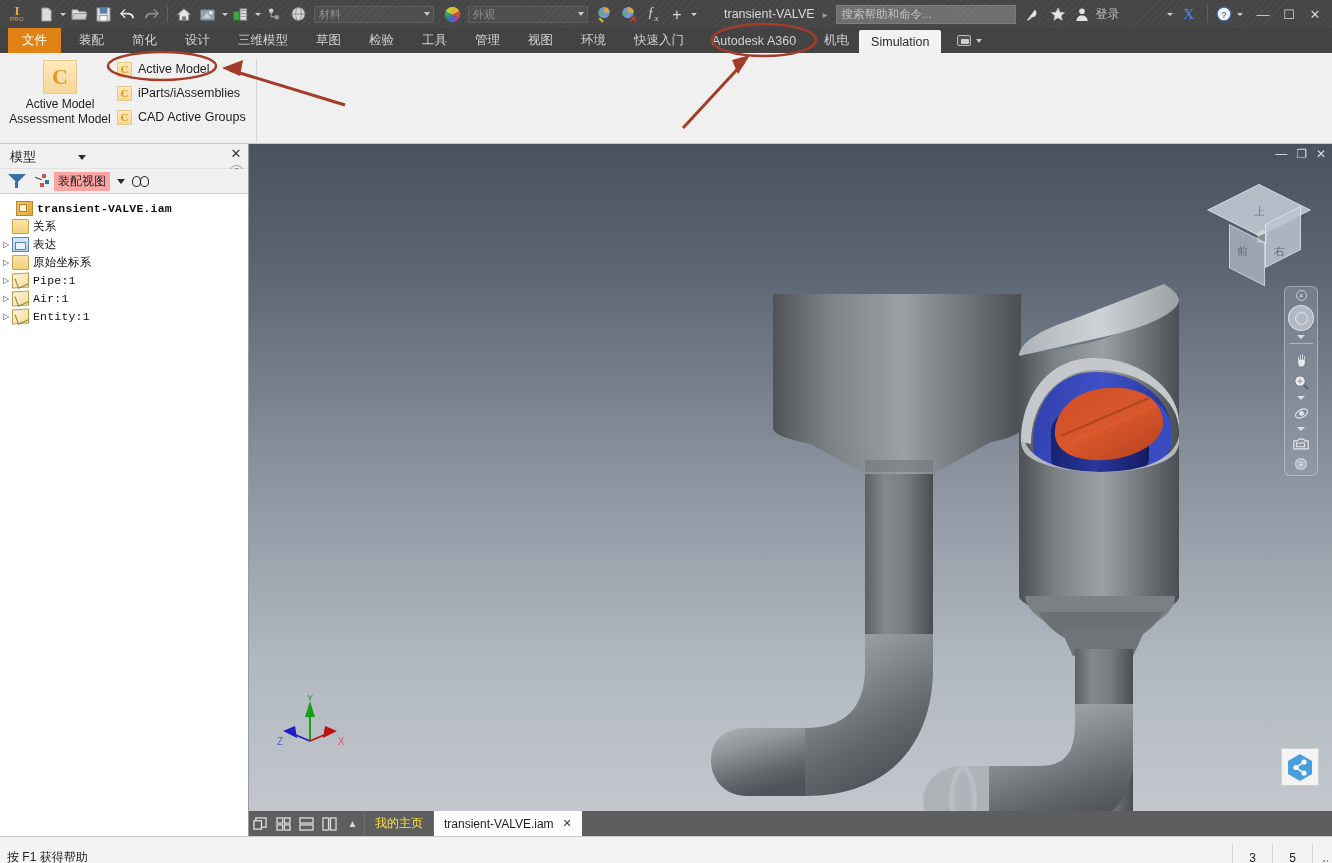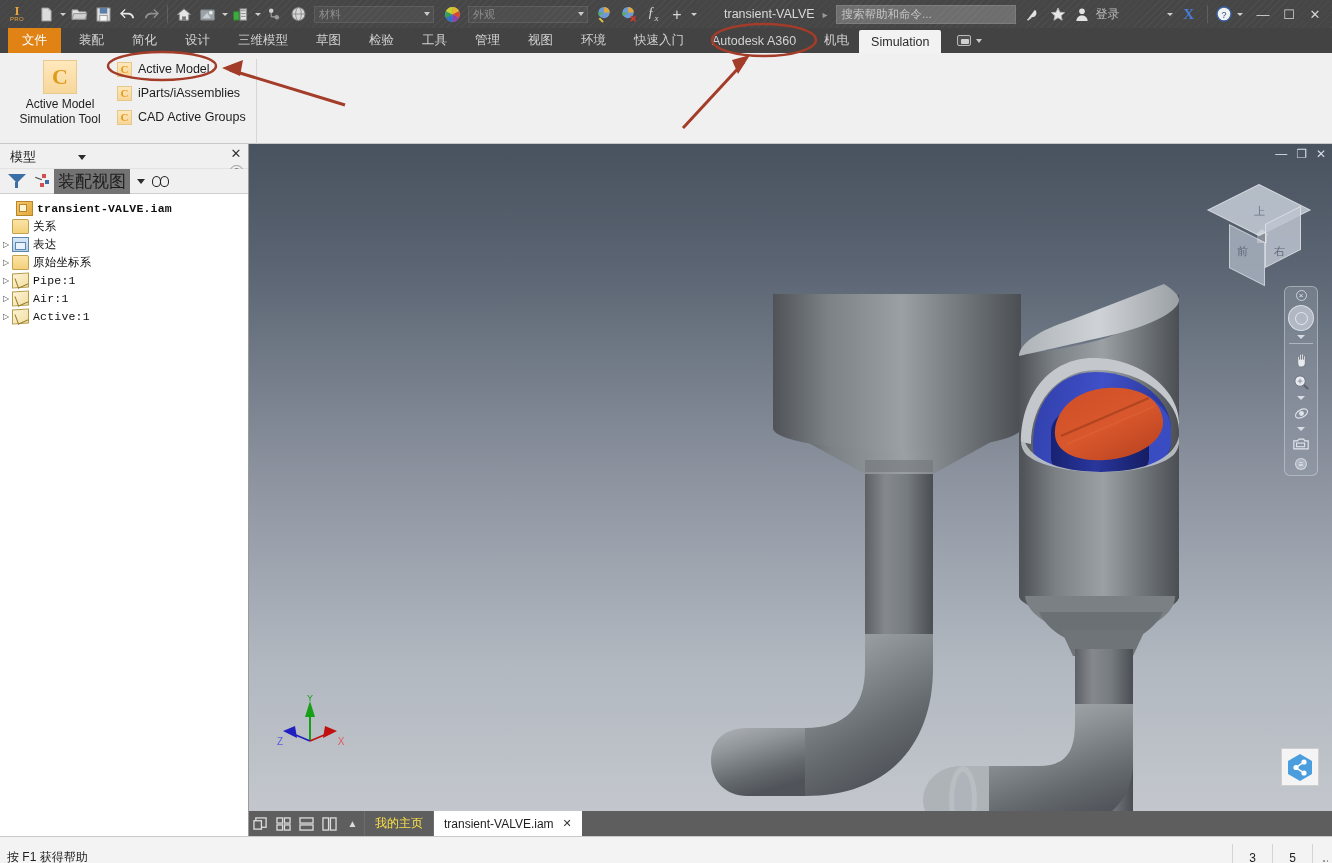--- a/index.html
+++ b/index.html
@@ -156,21 +156,21 @@
   .ico-filter::before{
     content:"";position:absolute;left:0;top:1px;width:0;height:0;
     border-left:9px solid transparent;border-right:9px solid transparent;border-top:9px solid #3b6ea5;}
   .ico-filter::after{
     content:"";position:absolute;left:7px;top:9px;width:3px;height:6px;background:#3b6ea5;}
   .ico-asmview{width:17px;height:16px;position:relative;margin-right:3px;}
   .ico-asmview .sq1{position:absolute;left:8px;top:1px;width:4px;height:4px;background:#d04f4f;}
   .ico-asmview .sq2{position:absolute;left:11px;top:7px;width:4px;height:4px;background:#3b6ea5;}
   .ico-asmview .sq3{position:absolute;left:6px;top:10px;width:4px;height:4px;background:#d04f4f;}
   .ico-asmview .ln{position:absolute;left:1px;top:5px;width:7px;height:1px;background:#444;transform:rotate(20deg);}
-  .asm-label{font-size:17px;color:#1d1d1d;background:#737373;padding:1px 4px;}
+  .asm-label{font-size:12px;color:#1d1d1d;background:#fca5a5;padding:1px 4px;}
   .tool-dd{margin:0 7px;border-left:4px solid transparent;border-right:4px solid transparent;
     border-top:5px solid #2b2b2b;}
   .ico-find{width:18px;height:14px;position:relative;}
   .ico-find::before,.ico-find::after{
     content:"";position:absolute;top:2px;width:7px;height:9px;border:1.6px solid #1d1d1d;
     border-radius:50% 50% 45% 45%;}
   .ico-find::before{left:0;}
   .ico-find::after{left:8px;}
 
   .tree { padding:5px 0 0 0; font-size:11.5px; }
@@ -500,21 +500,21 @@
   </div>
 
   <div class="ribbon">
 
     <div class="panel-big">
       <div class="big-ico">
         <span>C</span>
       </div>
       <div class="lbl">
         <span>Active Model</span><br>
-        <span>Simulation Tool</span>
+        <span>Assessment Model</span>
       </div>
     </div>
 
     <div class="cmd-list">
       <div class="cmd-row">
         <span class="cmd-c">
             <span>C</span>
           </span>
         <span class="t">Active Model</span>
       </div>
@@ -596,21 +596,21 @@
         <span class="tx">Pipe:1</span>
       </div>
       <div class="trow indent1">
         <span class="exp">▷</span>
         <span class="ti ic-part"></span>
         <span class="tx">Air:1</span>
       </div>
       <div class="trow indent1">
         <span class="exp">▷</span>
         <span class="ti ic-part"></span>
-        <span class="tx">Active:1</span>
+        <span class="tx">Entity:1</span>
       </div>
     </div>
   </div>
 
   <div class="viewport">
 
     <div class="vp-winbtns">
       <span class="vp-wb">—</span>
       <span class="vp-wb">❐</span>
       <span class="vp-wb">✕</span>

